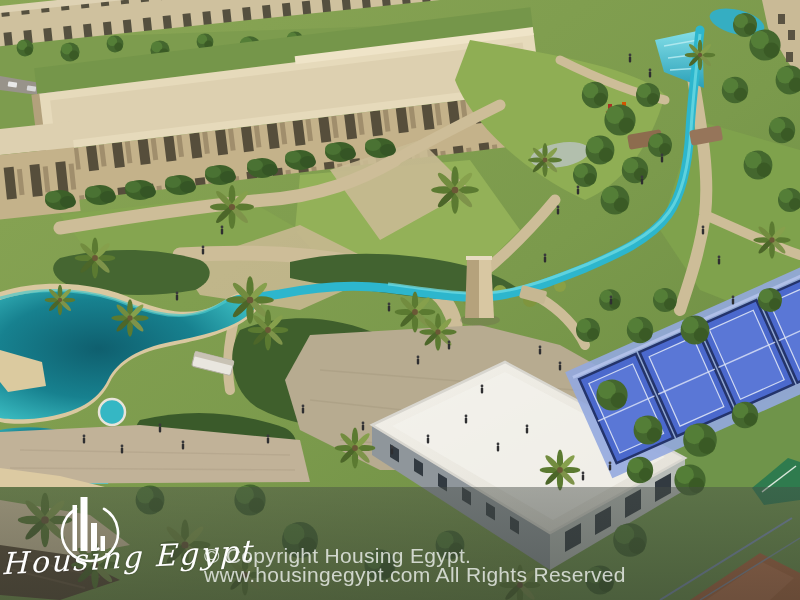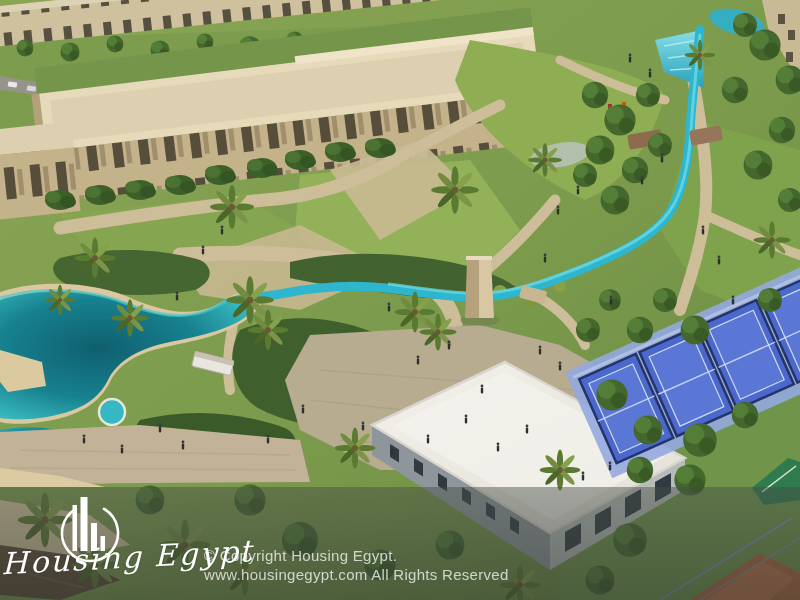--- a/index.html
+++ b/index.html
@@ -6,21 +6,21 @@
   .stage{position:relative;width:800px;height:600px;overflow:hidden;font-family:"Liberation Sans",sans-serif;}
   .stage svg.scene{position:absolute;left:0;top:0;display:block;}
   .band{position:absolute;left:0;top:487px;width:800px;height:113px;
         background:linear-gradient(180deg,rgba(70,76,70,.46) 0%,rgba(50,56,51,.58) 100%);}
   .band-art{position:absolute;left:0;top:0;}
   .brand{position:absolute;left:4px;top:54px;width:200px;text-align:center;
          color:#ffffff;font-family:"DejaVu Serif",serif;font-style:italic;
          font-size:30px;letter-spacing:2px;transform:rotate(-3deg) skewX(-6deg);
          text-shadow:0 0 2px rgba(0,0,0,.25);white-space:nowrap;}
   .copy{position:absolute;left:204px;top:59px;color:rgba(243,246,243,.78);
-        font-size:15px;line-height:19px;letter-spacing:.3px;}
+        font-size:21px;line-height:19px;letter-spacing:.3px;}
 </style>
 </head>
 <body>
 
 <div class="stage">
 
 <svg class="scene" width="800" height="600" viewBox="0 0 800 600">
   <defs>
     <linearGradient id="gBase" x1="0" y1="0" x2="1" y2="1">
       <stop offset="0" stop-color="#8aa655"></stop>

